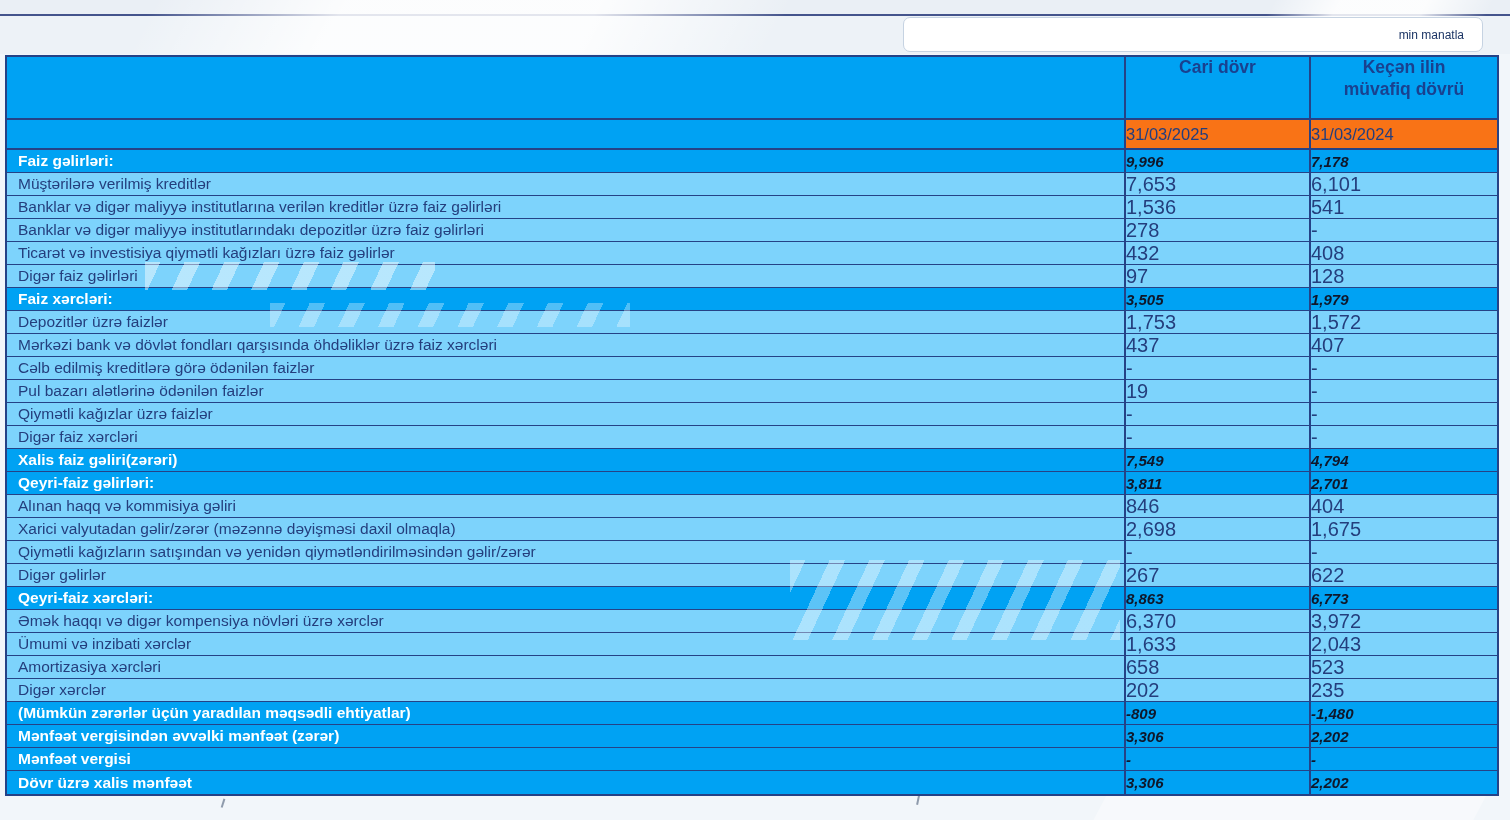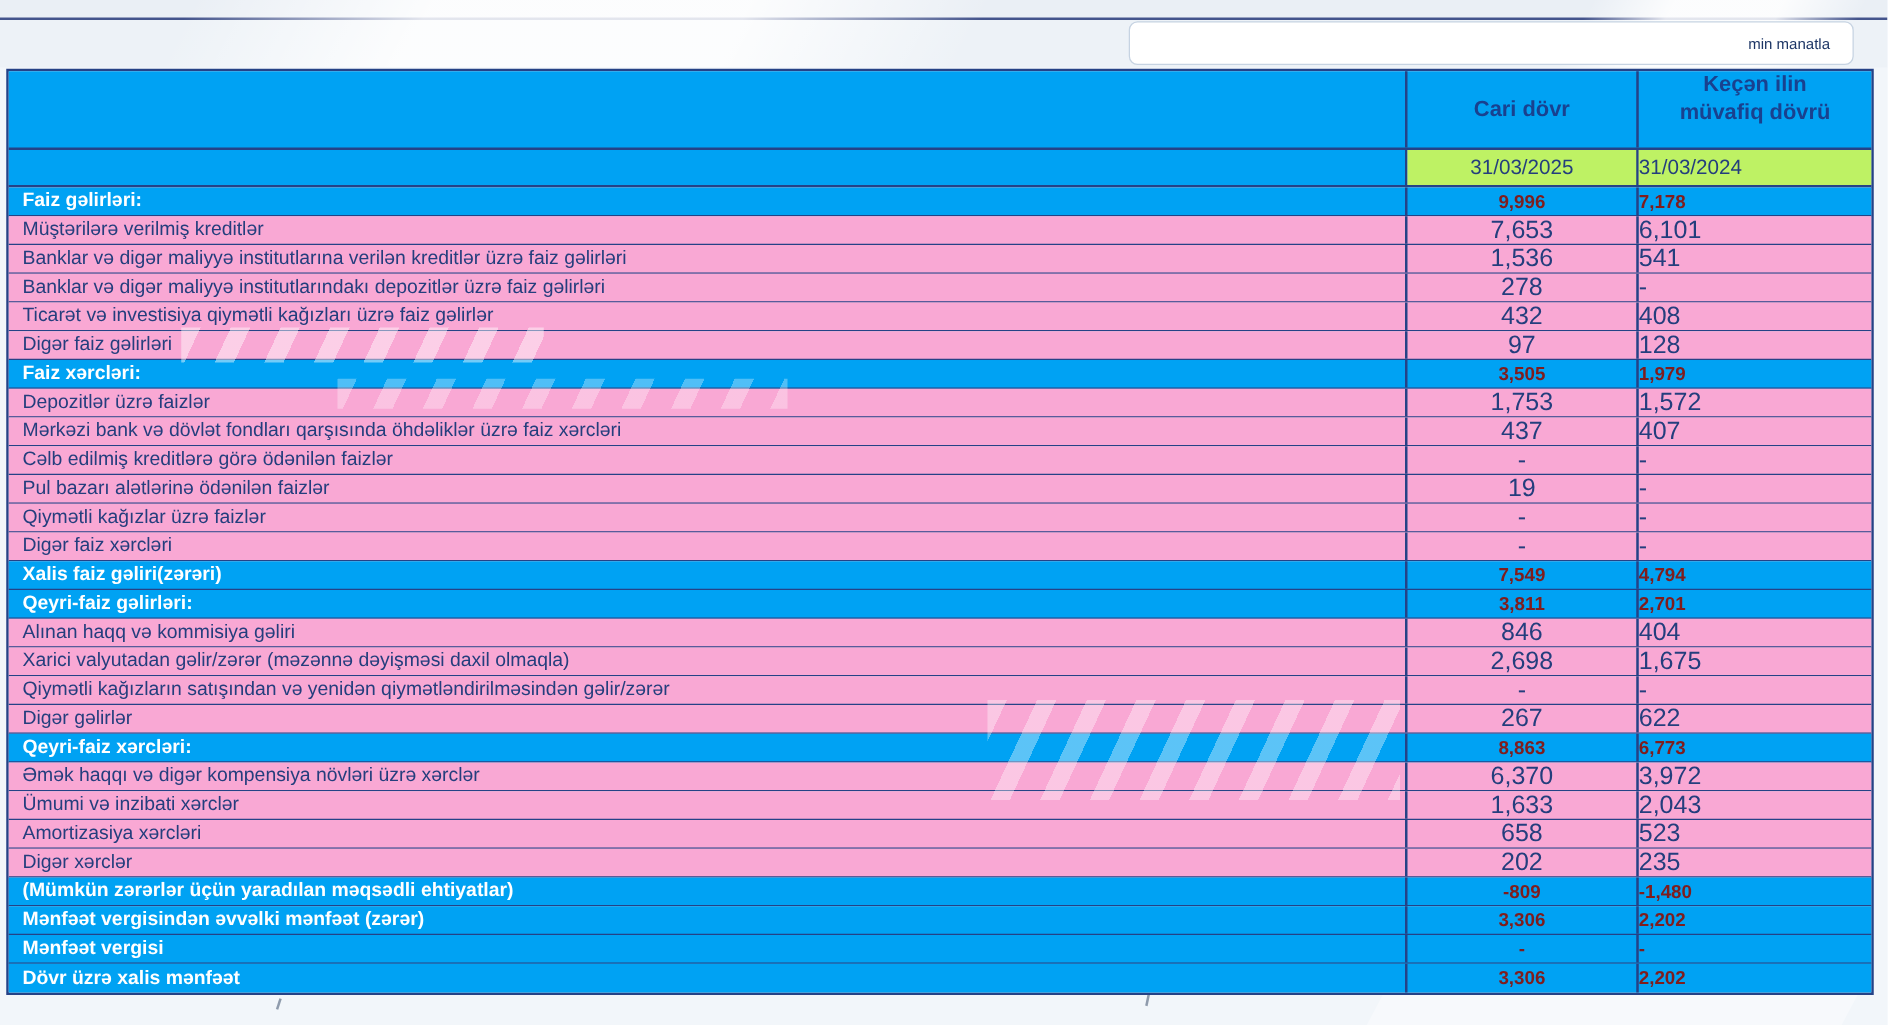--- a/index.html
+++ b/index.html
@@ -22,41 +22,41 @@
   .unit-label{font-size:12px;color:#1c3565;}
   
   .fin-table{
     position:absolute;left:5px;top:55px;width:1494px;
     border:2px solid #254286;box-sizing:border-box;background:#fbfdfe;
   }
   .t-row{display:flex;width:100%;box-sizing:border-box;}
   .c-label{flex:1 1 auto;box-sizing:border-box;border-right:2px solid #254286;
            display:flex;align-items:center;padding-left:11px;overflow:hidden;}
   .c-val{width:185px;flex:0 0 185px;box-sizing:border-box;border-right:2px solid #254286;
-         display:flex;align-items:center;justify-content:center;}
+         display:flex;align-items:center;justify-content:flex-start;}
   .c-val2{width:186px;flex:0 0 186px;box-sizing:border-box;
           display:flex;align-items:center;}
   
   .hdr{height:63px;background:#00a2f3;border-bottom:2px solid #254286;}
   .hdr .c-val,.hdr .c-val2{flex-direction:column;}
   .hdr-text{font-size:17.5px;font-weight:bold;color:#19418f;text-align:center;line-height:1.25;max-width:140px;}
   
   .dates{height:30px;border-bottom:2px solid #254286;}
   .dates .c-label{background:#00a2f3;}
-  .dates .c-val,.dates .c-val2{background:#bef264;}
+  .dates .c-val,.dates .c-val2{background:#f97316;}
   .date-text{font-size:16.5px;color:#243e7d;}
   
   .d-row{height:23px;border-bottom:1.5px solid #254286;}
   .d-row:last-child{border-bottom:none;}
-  .d-row.item{background:#f9a8d4;}
+  .d-row.item{background:#7dd3fc;}
   .d-row.item .row-label{font-size:15.5px;color:#243e7d;}
   .d-row.item .val{font-size:20px;color:#243e7d;}
   .d-row.section{background:#00a2f3;}
   .d-row.section .row-label{font-size:15.5px;font-weight:bold;color:#ffffff;}
-  .d-row.section .val{font-size:15px;font-weight:bold;color:#7f1d1d;}
+  .d-row.section .val{font-size:15px;font-weight:bold;color:#0f172a;font-style:italic;}
   .row-label{white-space:nowrap;}
   
   .wm{position:absolute;pointer-events:none;}
   .wm-streak{background:linear-gradient(to right,rgba(255,255,255,0) 0%,rgba(255,255,255,.85) 30%,rgba(255,255,255,.85) 70%,rgba(255,255,255,0) 100%);transform:skewX(-28deg);}
   .wm-hatch{background:repeating-linear-gradient(115deg,rgba(255,255,255,.45) 0 14px,rgba(255,255,255,0) 14px 36px);}
   .wm-soft{background:rgba(255,255,255,.45);transform:skewX(-28deg);}
   .mark{position:absolute;width:2px;height:9px;border-left:2px solid rgba(62,80,108,.55);}
   .mark.m1{left:222px;top:799px;transform:rotate(18deg);}
   .mark.m2{left:917px;top:796px;transform:rotate(12deg);}
 </style>

